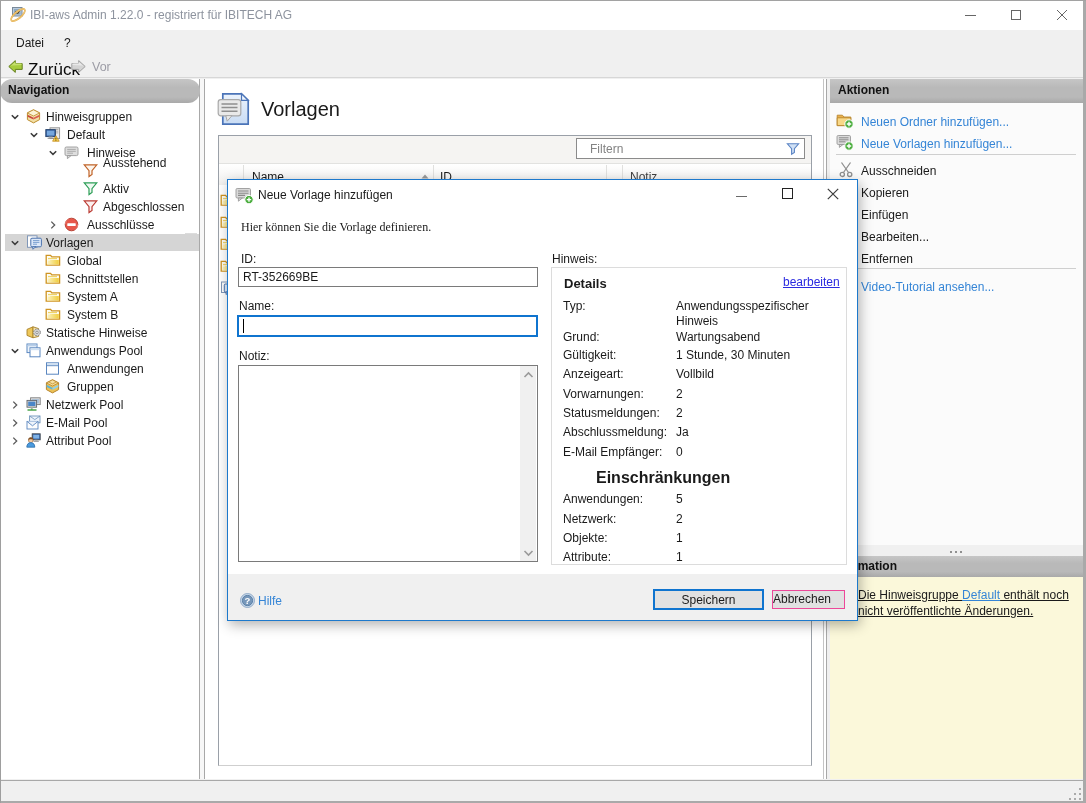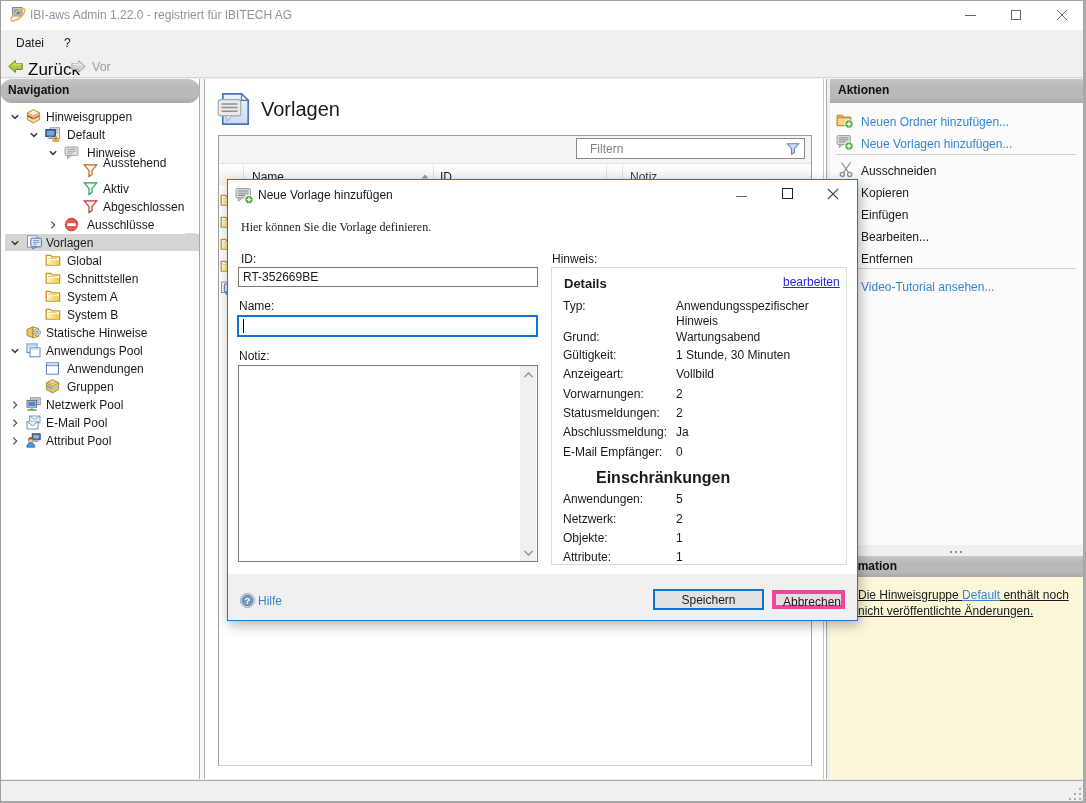--- a/index.html
+++ b/index.html
@@ -435,13 +435,13 @@
 <div class="abs" style="left:563px;top:550px;">Attribute:</div>
 <div class="abs" style="left:676px;top:550px;">1</div>
 <div class="abs" style="left:228px;top:574px;width:629px;height:46px;background:#f0f0f0;"></div>
 <svg class="abs" style="left:240px;top:593px" width="15" height="15" viewBox="0 0 15 15">
     <circle cx="7.5" cy="7.5" r="7" fill="#ccdbeb" stroke="#7d9cc0" stroke-width="0.8"></circle>
     <circle cx="7.5" cy="7.5" r="5.2" fill="#7797ba" stroke="#4e76a0" stroke-width="0.8"></circle>
     <text x="7.5" y="11.2" text-anchor="middle" font-family="Liberation Sans" font-size="9.5" font-weight="bold" fill="#ffffff">?</text>
   </svg>
 <div class="abs link" style="left:258px;top:594px;">Hilfe</div>
 <div class="abs" style="left:653px;top:589px;width:111px;height:21px;background:#e1e1e1;border:2px solid #0f74cf;text-align:center;padding-top:2px;">Speichern</div>
-<div class="abs" style="left:772px;top:590px;width:73px;height:19px;background:#e1e1e1;border:4px solid #ec4899;text-align:right;padding-top:1px;">Abbrechen</div>
+<div class="abs" style="left:772px;top:590px;width:73px;height:19px;background:#e1e1e1;border:1px solid #ec4899;text-align:left;padding-top:1px;">Abbrechen</div>
 
 </body></html>

